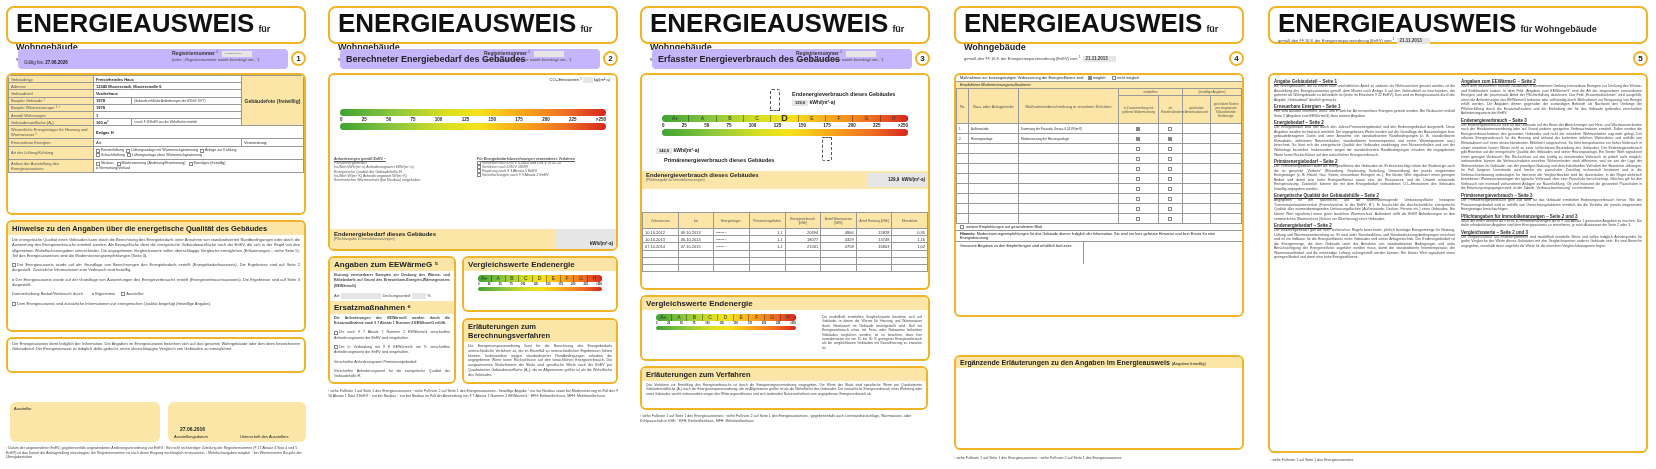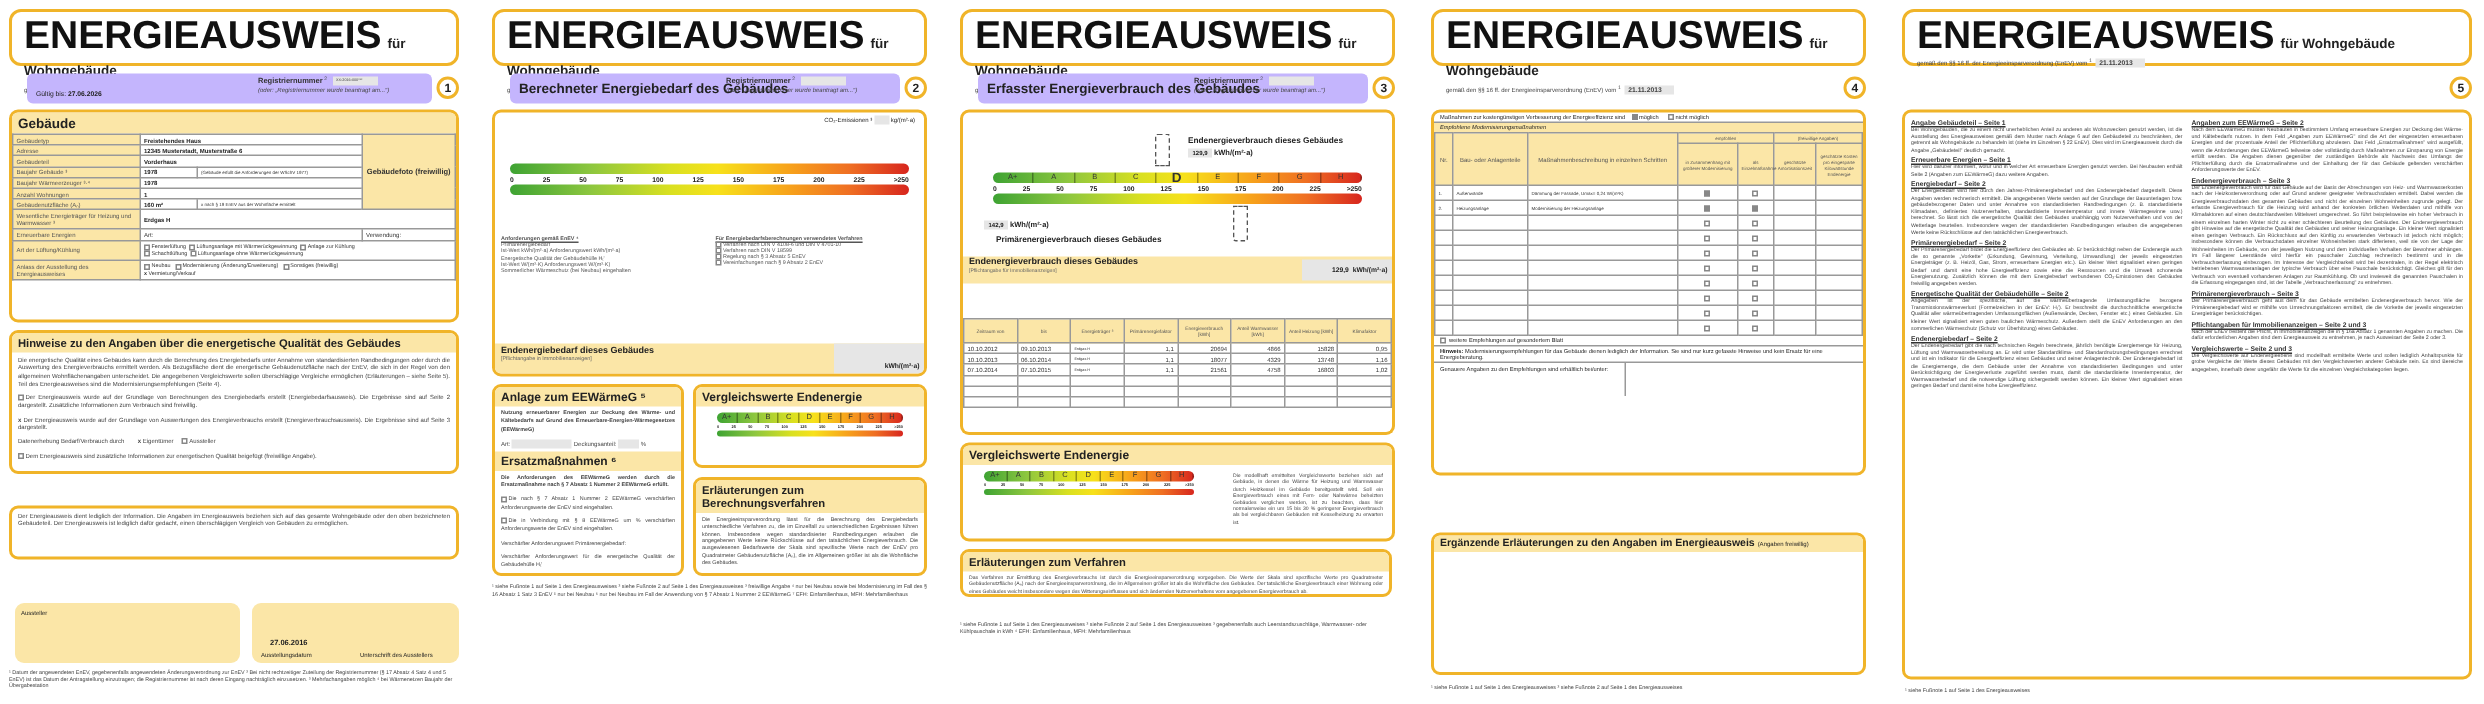--- a/index.html
+++ b/index.html
@@ -49,21 +49,20 @@
     <span class="big">ENERGIEAUSWEIS</span><span class="small">für Wohngebäude</span>
     <div class="sub"><span>gemäß den §§ 16 ff. der Energieeinsparverordnung (EnEV) vom</span> <sup>1</sup><span class="date">21.11.2013</span></div>
   </div>
   <div class="bar">
     <span class="t" style="font-size:4.5px;font-weight:normal;top:11px"><span>Gültig bis:</span> <b>27.06.2026</b></span>
     <div class="reg"><b>Registriernummer</b> <sup>2</sup><span class="box" style="font-size:2.5px;line-height:6px;padding-left:2px">XX-2016-000***</span><br><i>(oder: „Registriernummer wurde beantragt am...")</i></div>
   </div>
   <div class="num">1</div>
 
   <div class="box-o" style="left:6px;right:6px;top:73px;height:142px">
-    <div class="bt lg">Gebäude</div>
     <table style="width:100%;table-layout:fixed">
       <colgroup>
           <col style="width:85px">
           <col style="width:38px">
           <col style="width:110px">
           <col>
         </colgroup>
       <tbody>
           <tr>
             <td class="lab">Gebäudetyp</td>
@@ -121,21 +120,21 @@
         <span class="cb"></span><span>Neubau</span>&nbsp;&nbsp;
         <span class="cb"></span><span>Modernisierung (Änderung/Erweiterung)</span>&nbsp;&nbsp;
         <span class="cb"></span><span>Sonstiges (freiwillig)</span><br>
         <b>x</b> <span>Vermietung/Verkauf</span>
       </td>
           </tr>
     </tbody>
       </table>
   </div>
 
-  <div class="box-o" style="left:6px;right:6px;top:220px;height:96px">
+  <div class="box-o" style="left:6px;right:6px;top:220px;height:112px">
     <div class="bt" style="font-size:7.5px">Hinweise zu den Angaben über die energetische Qualität des Gebäudes</div>
     <div class="txt">Die energetische Qualität eines Gebäudes kann durch die Berechnung des Energiebedarfs unter Annahme von standardisierten Randbedingungen oder durch die Auswertung des Energieverbrauchs ermittelt werden. Als Bezugsfläche dient die energetische Gebäudenutzfläche nach der EnEV, die sich in der Regel von den allgemeinen Wohnflächenangaben unterscheidet. Die angegebenen Vergleichswerte sollen überschlägige Vergleiche ermöglichen (Erläuterungen – siehe Seite 5). Teil des Energieausweises sind die Modernisierungsempfehlungen (Seite 4).</div>
     <div class="txt"><span class="cb"></span><span>Der Energieausweis wurde auf der Grundlage von Berechnungen des Energiebedarfs erstellt (Energiebedarfsausweis). Die Ergebnisse sind auf Seite 2 dargestellt. Zusätzliche Informationen zum Verbrauch sind freiwillig.</span></div>
     <div class="txt"><b>x</b> <span>Der Energieausweis wurde auf der Grundlage von Auswertungen des Energieverbrauchs erstellt (Energieverbrauchsausweis). Die Ergebnisse sind auf Seite 3 dargestellt.</span></div>
     <div class="txt"><span>Datenerhebung Bedarf/Verbrauch durch</span> &nbsp;&nbsp;&nbsp;&nbsp;&nbsp;&nbsp; <b>x</b> <span>Eigentümer</span> &nbsp;&nbsp;&nbsp; <span class="cb"></span><span>Aussteller</span></div>
     <div class="txt"><span class="cb"></span><span>Dem Energieausweis sind zusätzliche Informationen zur energetischen Qualität beigefügt (freiwillige Angabe).</span></div>
   </div>
 
   <div class="box-o" style="left:6px;right:6px;top:337px;height:36px">
     <div class="txt">Der Energieausweis dient lediglich der Information. Die Angaben im Energieausweis beziehen sich auf das gesamte Wohngebäude oder den oben bezeichneten Gebäudeteil. Der Energieausweis ist lediglich dafür gedacht, einen überschlägigen Vergleich von Gebäuden zu ermöglichen.</div>
@@ -198,21 +197,21 @@
         </div>
     </div>
     <div style="position:absolute;left:0;right:0;bottom:0;height:20px;background:#fbe6a7;padding:2px 4px">
       <div style="font-weight:bold;font-size:6px">Endenergiebedarf dieses Gebäudes</div>
       <div style="font-size:3.6px;color:#666">[Pflichtangabe in Immobilienanzeigen]</div>
       <div style="position:absolute;right:0;top:0;width:60px;height:20px;background:#e6e6e6;font-size:4.5px;font-weight:bold;text-align:right;padding:12px 3px 0">kWh/(m²·a)</div>
     </div>
   </div>
 
   <div class="box-o" style="left:6px;width:128px;top:256px;height:128px">
-    <div class="bt">Anlage zum EEWärmeG ⁵</div>
+    <div class="bt">Angaben zum EEWärmeG ⁵</div>
     <div class="txt" style="font-weight:bold;font-size:3.6px">Nutzung erneuerbarer Energien zur Deckung des Wärme- und Kältebedarfs auf Grund des Erneuerbare-Energien-Wärmegesetzes (EEWärmeG)</div>
     <div class="txt"><span>Art:</span> <span class="grey" style="width:40px"></span> <span>Deckungsanteil:</span> <span class="grey" style="width:14px"></span> %</div>
     <div class="bt">Ersatzmaßnahmen ⁶</div>
     <div class="txt" style="font-weight:bold;font-size:3.6px">Die Anforderungen des EEWärmeG werden durch die Ersatzmaßnahme nach § 7 Absatz 1 Nummer 2 EEWärmeG erfüllt.</div>
     <div class="txt" style="font-size:3.6px"><span class="cb"></span><span>Die nach § 7 Absatz 1 Nummer 2 EEWärmeG verschärften Anforderungswerte der EnEV sind eingehalten.</span></div>
     <div class="txt" style="font-size:3.6px"><span class="cb"></span><span>Die in Verbindung mit § 8 EEWärmeG um    % verschärften Anforderungswerte der EnEV sind eingehalten.</span></div>
     <div class="txt" style="font-size:3.6px">Verschärfter Anforderungswert Primärenergiebedarf:</div>
     <div class="txt" style="font-size:3.6px">Verschärfter Anforderungswert für die energetische Qualität der Gebäudehülle Hₜ'</div>
   </div>
 
@@ -410,21 +409,21 @@
           <span>175</span>
           <span>200</span>
           <span>225</span>
           <span>&gt;250</span>
         </div>
       <div class="bot" style="height:4px"></div>
     </div>
     <div class="txt" style="position:absolute;left:176px;right:2px;top:16px;font-size:3.4px;line-height:4.4px">Die modellhaft ermittelten Vergleichswerte beziehen sich auf Gebäude, in denen die Wärme für Heizung und Warmwasser durch Heizkessel im Gebäude bereitgestellt wird. Soll ein Energieverbrauch eines mit Fern- oder Nahwärme beheizten Gebäudes verglichen werden, ist zu beachten, dass hier normalerweise ein um 15 bis 30 % geringerer Energieverbrauch als bei vergleichbaren Gebäuden mit Kesselheizung zu erwarten ist.</div>
   </div>
 
-  <div class="box-o" style="left:6px;right:8px;top:366px;height:32px">
+  <div class="box-o" style="left:6px;right:8px;top:366px;height:44px">
     <div class="bt" style="font-size:7.5px">Erläuterungen zum Verfahren</div>
     <div class="txt" style="font-size:3.4px;line-height:4.4px">Das Verfahren zur Ermittlung des Energieverbrauchs ist durch die Energieeinsparverordnung vorgegeben. Die Werte der Skala sind spezifische Werte pro Quadratmeter Gebäudenutzfläche (Aₙ) nach der Energieeinsparverordnung, die im Allgemeinen größer ist als die Wohnfläche des Gebäudes. Der tatsächliche Energieverbrauch einer Wohnung oder eines Gebäudes weicht insbesondere wegen des Witterungseinflusses und sich ändernden Nutzerverhaltens vom angegebenen Energieverbrauch ab.</div>
   </div>
   <div class="fn" style="left:6px;right:6px;top:414px">¹ siehe Fußnote 1 auf Seite 1 des Energieausweises   ² siehe Fußnote 2 auf Seite 1 des Energieausweises   ³ gegebenenfalls auch Leerstandszuschläge, Warmwasser- oder Kühlpauschale in kWh   ⁴ EFH: Einfamilienhaus, MFH: Mehrfamilienhaus</div>
 </div>
 
 <div class="page p4">
   <div class="hdr">
     <span class="big">ENERGIEAUSWEIS</span><span class="small">für Wohngebäude</span>
     <div class="sub"><span>gemäß den §§ 16 ff. der Energieeinsparverordnung (EnEV) vom</span> <sup>1</sup><span class="date">21.11.2013</span></div>

